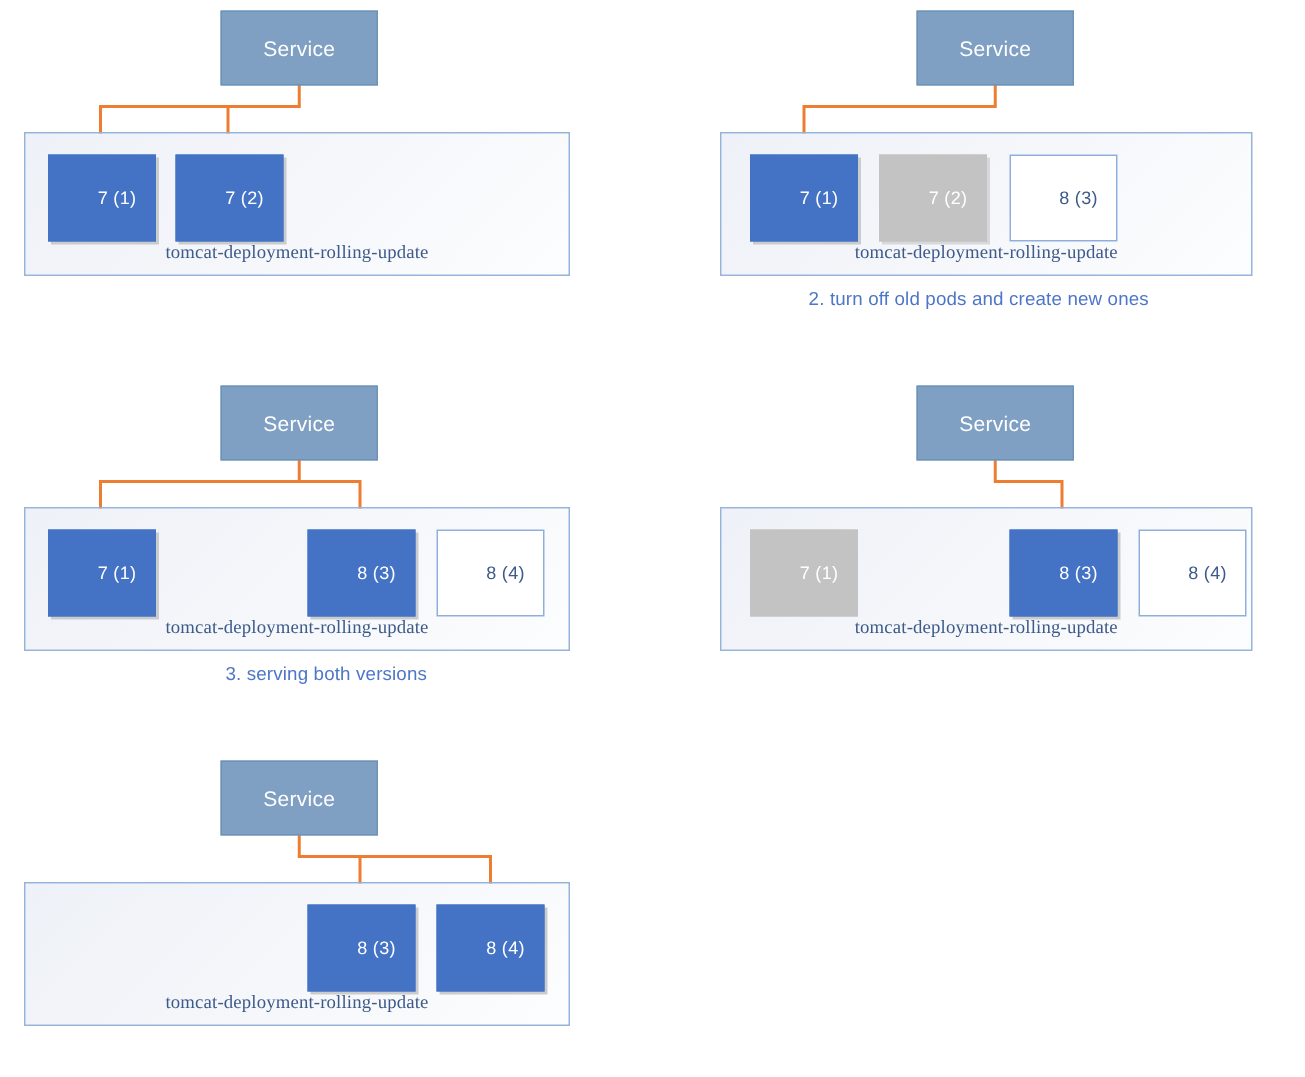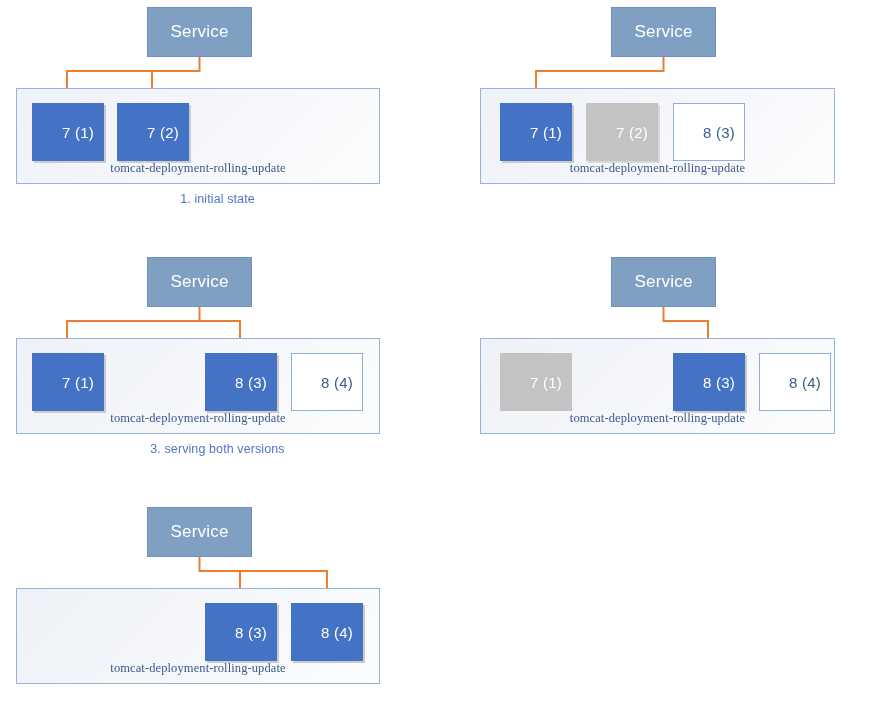--- a/index.html
+++ b/index.html
@@ -27,21 +27,21 @@
 
   
   .service-box {
     position: absolute;
     width: 105px;
     height: 50px;
     background: #7FA0C2;
     border: 1px solid #6E93B8;
     box-sizing: border-box;
     color: #ffffff;
-    font-size: 17px;
+    font-size: 14px;
     display: flex;
     align-items: center;
     justify-content: center;
     letter-spacing: 0.2px;
   }
 
   
   .deployment {
     position: absolute;
     box-sizing: border-box;
@@ -62,21 +62,21 @@
 
   
   .pod {
     position: absolute;
     width: 72px;
     height: 58px;
     box-sizing: border-box;
     display: flex;
     align-items: center;
     justify-content: center;
-    font-size: 15px;
+    font-size: 12px;
     letter-spacing: 0.2px;
     padding-left: 20px;
   }
   .pod.blue {
     background: #4472C4;
     border: 1px solid #4472C4;
     color: #ffffff;
     box-shadow: 2px 2px 0 0 #C9CBCD;
   }
   .pod.gray {
@@ -138,21 +138,20 @@
       <div class="deployment-label">tomcat-deployment-rolling-update</div>
     </div>
 
     <div class="pod blue" style="left:32px; top:103px;">
       <span>7 (1)</span>
     </div>
     <div class="pod blue" style="left:117px; top:103px;">
       <span>7 (2)</span>
     </div>
 
-    <div class="caption" style="top:192px;">1. initial state</div>
   </div>
 
   <div class="panel" style="left:435px; top:0px;">
     <svg class="connector" viewBox="0 0 435 240">
       <g stroke="#ED7D31" stroke-width="2" fill="none">
         <path d="M 228.5 56 L 228.5 71 L 101 71 L 101 94"></path>
       </g>
       <polygon points="94,94 108,94 101,106" fill="#ED7D31"></polygon>
     </svg>
 
@@ -167,20 +166,21 @@
     <div class="pod blue" style="left:65px; top:103px;">
       <span>7 (1)</span>
     </div>
     <div class="pod gray shadowed" style="left:151px; top:103px;">
       <span>7 (2)</span>
     </div>
     <div class="pod outline" style="left:238px; top:103px;">
       <span>8 (3)</span>
     </div>
 
+    <div class="caption" style="top:192px;">2. turn off old pods and create new ones</div>
   </div>
 
   <div class="panel" style="left:0px; top:250px;">
     <svg class="connector" viewBox="0 0 435 240">
       <g stroke="#ED7D31" stroke-width="2" fill="none">
         <path d="M 199.5 56 L 199.5 71 L 67 71 L 67 94"></path>
         <path d="M 199.5 71 L 240 71 L 240 94"></path>
       </g>
       <polygon points="60,94 74,94 67,106" fill="#ED7D31"></polygon>
       <polygon points="233,94 247,94 240,106" fill="#ED7D31"></polygon>

